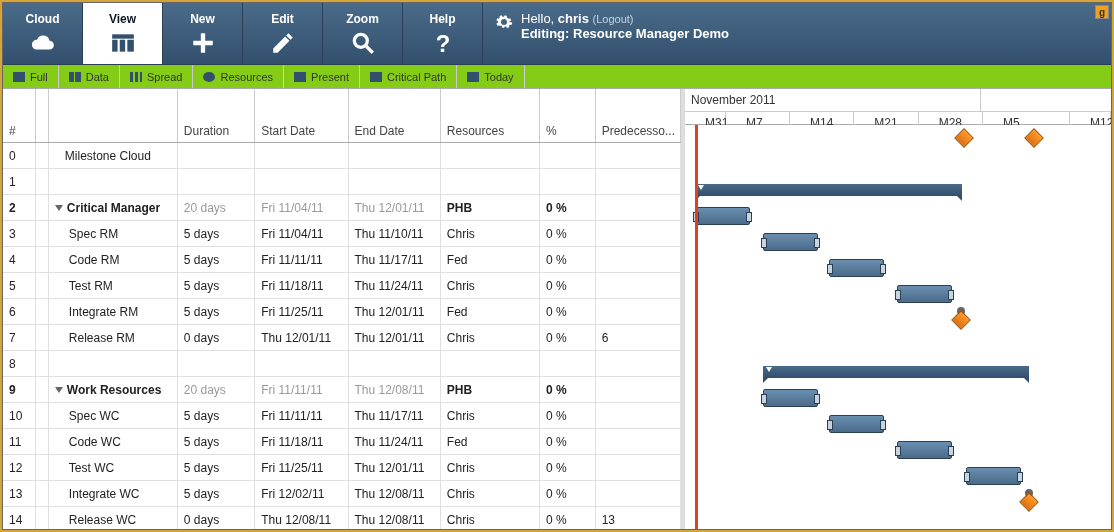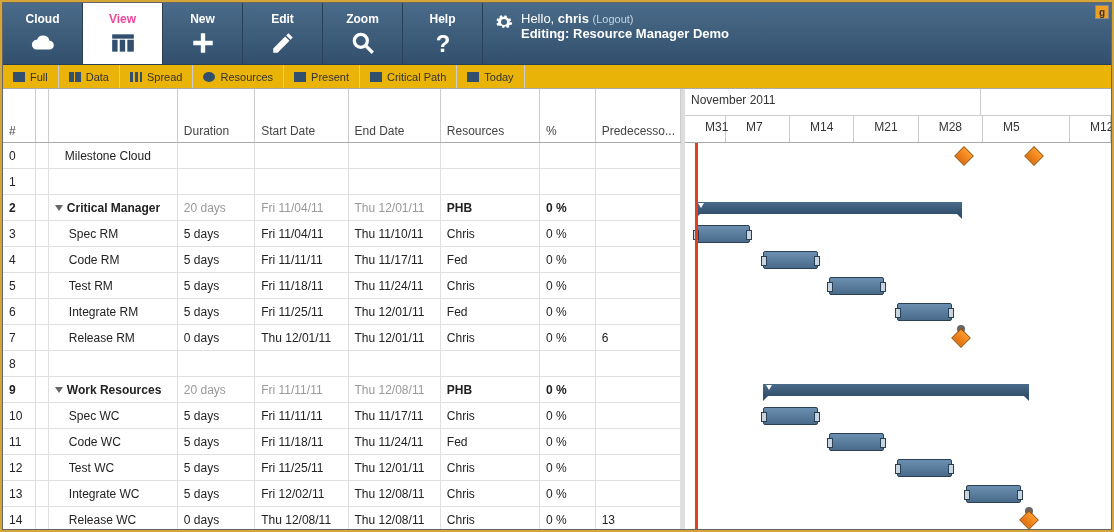--- a/index.html
+++ b/index.html
@@ -2,32 +2,32 @@
 <html><head>
 <meta charset="utf-8">
 <style>
 * { margin: 0; padding: 0; box-sizing: border-box; }
 body { font-family: Arial, sans-serif; font-size: 12px; background: #d4a63a; padding: 2px; width: 1114px; height: 532px; overflow: hidden; }
 .app { background: #fff; border: 1px solid #666; height: 528px; display: flex; flex-direction: column; }
 
 
 .topbar { background: linear-gradient(#4a6b8a, #32506d); display: flex; border-bottom: 1px solid #2a3f52; height: 62px; position: relative; }
 .topbtn { width: 80px; display: flex; flex-direction: column; align-items: center; justify-content: center; color: #fff; border-right: 1px solid #2a3f52; cursor: pointer; gap: 4px; }
-.topbtn.active { background: #fff; color: #ec4899; }
+.topbtn.active { background: #fff; color: #0f172a; }
 .topbtn-label { font-size: 12px; font-weight: bold; }
 .topbtn svg, .topbtn .icn { width: 26px; height: 26px; }
 .topinfo { padding: 8px 12px; color: #fff; display: flex; align-items: flex-start; gap: 8px; flex: 1; }
 .topinfo .gear { margin-top: 2px; }
 .topinfo-text { font-size: 13px; }
 .topinfo-text b { font-weight: bold; }
 .logout { font-size: 11px; color: #c8d4e0; }
 .logo-corner { position: absolute; top: 2px; right: 2px; width: 14px; height: 14px; background: #f0a020; color: #333; font-size: 10px; font-weight: bold; display: flex; align-items: center; justify-content: center; border: 1px solid #888; }
 
 
-.subbar { background: #eab308; border-bottom: 1px solid #aaa; display: flex; height: 24px; align-items: center; }
+.subbar { background: #84cc16; border-bottom: 1px solid #aaa; display: flex; height: 24px; align-items: center; }
 .subbtn { padding: 0 10px; height: 100%; display: flex; align-items: center; gap: 5px; border-right: 1px solid #ccc; cursor: pointer; font-size: 11px; color: #333; }
 .subbtn .si { width: 12px; height: 10px; display: inline-block; }
 
 
 .main { display: flex; flex: 1; overflow: hidden; }
 .left { width: 682px; border-right: 4px solid #ddd; display: flex; flex-direction: column; overflow: hidden; }
 .right { flex: 1; display: flex; flex-direction: column; overflow: hidden; position: relative; }
 
 
 .thead { display: flex; border-bottom: 1px solid #aaa; background: #fff; height: 54px; }
@@ -46,21 +46,21 @@
 .row { display: flex; height: 26px; border-bottom: 1px solid #e0e0e0; }
 .row .td { border-right: 1px solid #e0e0e0; padding: 0 6px; display: flex; align-items: center; font-size: 12px; color: #222; overflow: hidden; white-space: nowrap; }
 .row.summary .td { font-weight: bold; }
 .row.summary .td.dim { color: #999; font-weight: normal; }
 .td.name-cell { gap: 4px; }
 .td .indent1 { margin-left: 10px; }
 .td .indent2 { margin-left: 14px; }
 .disclose { display: inline-block; width: 0; height: 0; border-left: 4px solid transparent; border-right: 4px solid transparent; border-top: 6px solid #666; }
 
 
-.tl-head { height: 54px; border-bottom: 1px solid #aaa; background: #fff; display: flex; flex-direction: column; }
+.tl-head { height: 36px; border-bottom: 1px solid #aaa; background: #fff; display: flex; flex-direction: column; }
 .tl-months { display: flex; height: 27px; border-bottom: 1px solid #ccc; }
 .tl-month { border-right: 1px solid #ccc; padding: 4px 6px; font-size: 12px; color: #333; }
 .tl-weeks { display: flex; height: 27px; }
 .tl-wk { border-right: 1px solid #ccc; padding: 4px 20px; font-size: 12px; color: #333; }
 .tl-body { flex: 1; position: relative; background: #fff; }
 .tl-row { height: 26px; position: relative; border-bottom: 1px solid transparent; }
 .today-line { position: absolute; top: 0; bottom: 0; width: 3px; background: #e04020; left: 10px; z-index: 5; }
 
 .bar-summary { position: absolute; height: 12px; background: linear-gradient(#4a6b8a,#32506d); top: 7px; }
 .bar-summary::before, .bar-summary::after { content: ""; position: absolute; top: 11px; width: 0; height: 0; border-top: 6px solid #32506d; }

